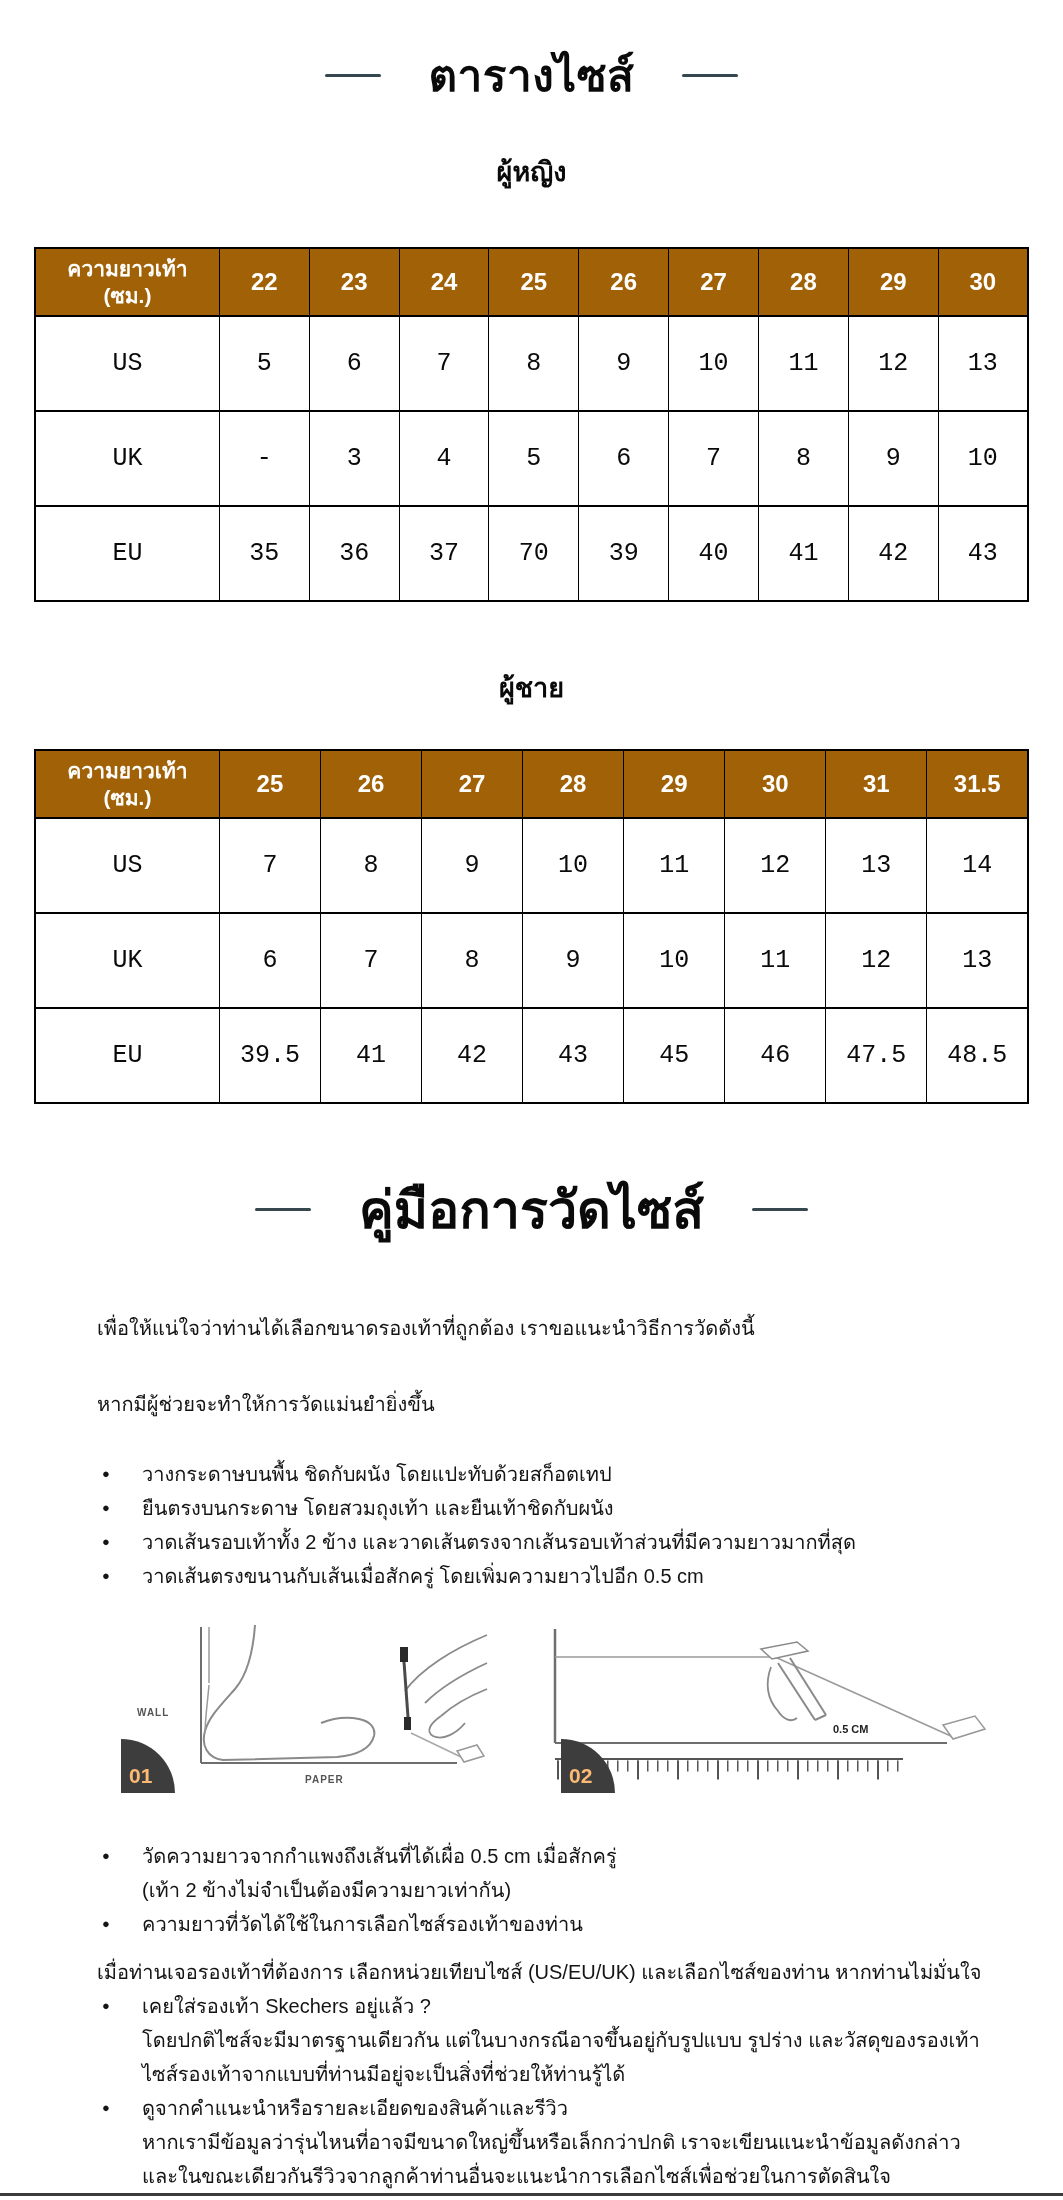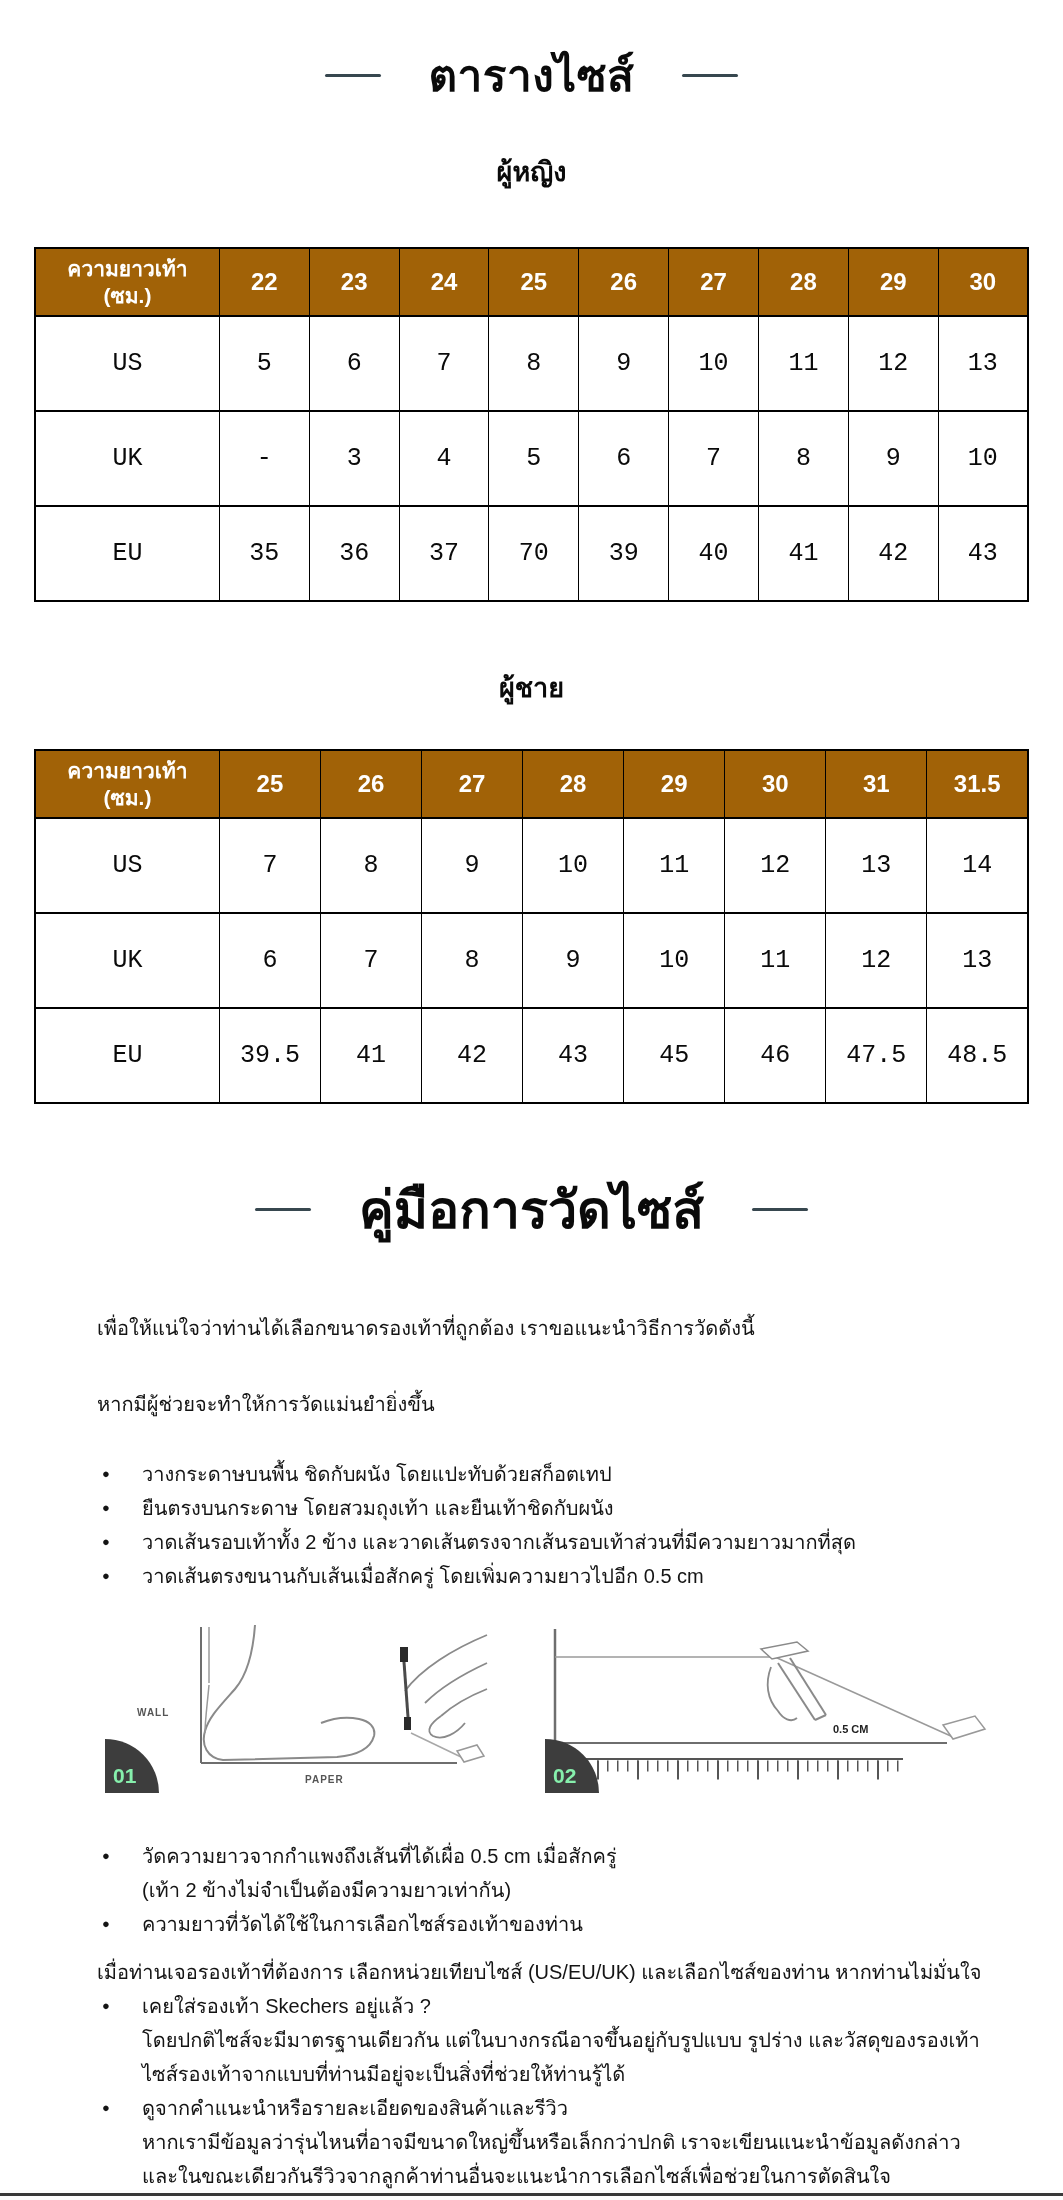--- a/index.html
+++ b/index.html
@@ -39,22 +39,22 @@
   .after-steps{margin-top:46px;}
   .advice-intro{margin-top:14px;}
   .advice-lines .b-sub{padding-left:45px;}
 
   
   .figures{display:flex;align-items:flex-end;gap:55px;margin:28px 0 0 105px;height:172px;}
   .figure{position:relative;height:172px;}
   .figure-1{width:385px;}
   .figure-2{width:500px;}
   .figure svg{display:block;}
-  .fig-badge{position:absolute;left:0;bottom:0;width:54px;height:54px;background:#3d3d3d;
-    border-radius:0 100% 0 0;color:#86efac;font-weight:700;font-size:21px;
+  .fig-badge{position:absolute;left:16px;bottom:0;width:54px;height:54px;background:#3d3d3d;
+    border-radius:0 100% 0 0;color:#fdba74;font-weight:700;font-size:21px;
     display:flex;align-items:flex-end;padding:0 0 5px 8px;box-sizing:border-box;}
   .fig-label{font-size:10px;fill:#555;letter-spacing:1px;font-weight:700;}
   .fig-label-dark{font-size:11px;fill:#222;font-weight:700;}
 
   .bottom-line{position:absolute;left:0;right:0;bottom:4px;height:3px;background:#3a3a3a;}
 </style>
 </head>
 <body>
 
 <div class="page">

